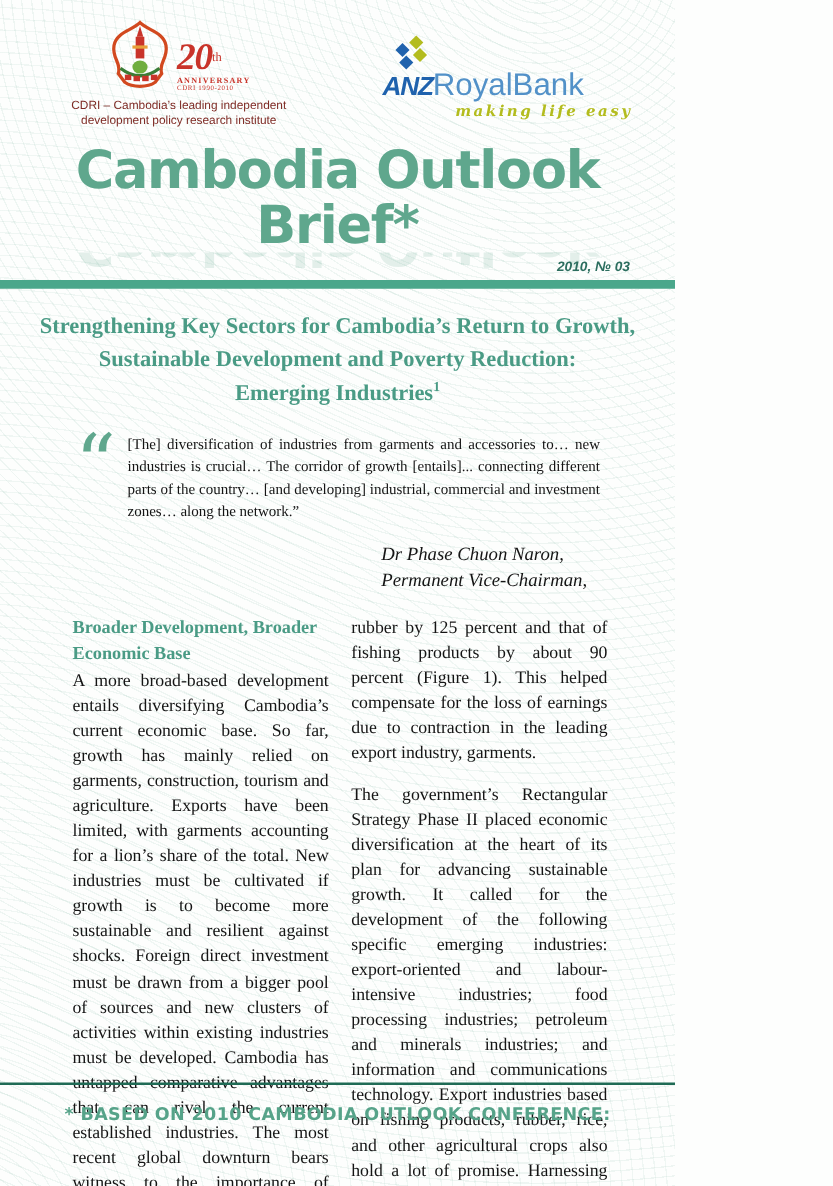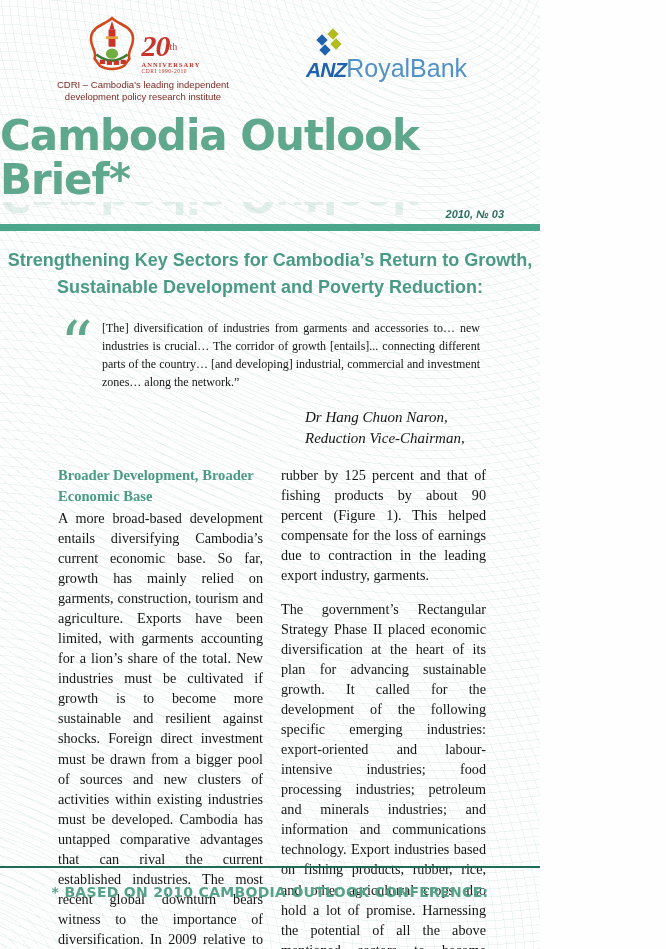--- a/index.html
+++ b/index.html
@@ -26,27 +26,27 @@
   .anniv .yrs{font-size:5.5px;letter-spacing:.5px;display:block;}
   .cdri-tagline{margin-top:5px;color:var(--maroon,#7E2A24);font-size:9.5px;line-height:1.25;font-family:"Liberation Sans",sans-serif;}
   .anz-block{margin-top:14px;width:200px;text-align:left;}
   .diamonds{position:relative;height:26px;width:30px;margin-left:10px;}
   .dia{position:absolute;width:8px;height:8px;transform:rotate(45deg);}
   .anz-name{font-family:"Liberation Sans",sans-serif;line-height:1;white-space:nowrap;}
   .anz-name .anz{color:var(--anz_blue,#1F62AD);font-weight:bold;font-style:italic;font-size:21px;letter-spacing:-1px;margin-top:12px;}
   .anz-name .royal{color:var(--anz_lightblue,#5291C8);font-size:25px;letter-spacing:0;}
   .anz-tagline{color:var(--anz_lime,#B3BC1E);font-style:italic;font-weight:bold;font-size:12px;letter-spacing:2px;text-align:right;font-family:"DejaVu Serif",serif;margin-top:1px;}
   
-  .masthead{position:relative;text-align:left;padding-top:2px;}
+  .masthead{position:relative;text-align:center;padding-top:2px;}
   .brief-title{font-family:"DejaVu Sans","Liberation Sans",sans-serif;font-weight:bold;font-size:42px;letter-spacing:-1px;color:var(--accent_green,#5FA78D);line-height:1.05;}
   .brief-title-reflect{font-family:"DejaVu Sans","Liberation Sans",sans-serif;font-weight:bold;font-size:42px;letter-spacing:-1px;color:var(--accent_green,#5FA78D);line-height:1.05;transform:scaleY(-1);opacity:.16;height:16px;overflow:hidden;}
   .issue{position:absolute;right:36px;bottom:-2px;font-style:italic;font-weight:bold;font-size:11px;color:var(--issue_green,#2C6E5F);font-family:"Liberation Sans",sans-serif;}
   .green-bar{height:7px;background:var(--bar_green,#4AA78B);margin-top:6px;}
   
-  .headline{margin-top:16px;text-align:center;font-family:Liberation Sans, sans-serif;font-weight:bold;font-size:18px;line-height:1.5;color:var(--heading_teal,#4A9B85);}
+  .headline{margin-top:16px;text-align:center;font-family:Liberation Serif, serif;font-weight:bold;font-size:18px;line-height:1.5;color:var(--heading_teal,#4A9B85);}
   .headline sup{font-size:11px;}
   
   .quote-section{margin:18px 60px 0 62px;position:relative;}
   .quote-mark{position:absolute;left:-2px;top:-6px;font-size:64px;line-height:1;color:var(--accent_green,#6FAE98);font-family:"DejaVu Serif",serif;}
   .quote-text{margin-left:40px;font-size:12px;line-height:1.5;color:#141414;text-align:justify;}
   .quote-attrib{margin-top:16px;margin-left:243px;font-style:italic;font-size:15px;line-height:1.4;color:#141414;}
   
   .columns{display:grid;grid-template-columns:1fr 1fr;column-gap:18px;padding:16px 54px 0 58px;}
   .col{font-size:14.2px;line-height:1.41;color:#141414;text-align:justify;}
   .col-heading{color:var(--heading_teal,#4A9B85);font-weight:bold;font-size:14.6px;margin:0 0 2px 0;text-align:left;}
@@ -92,40 +92,42 @@
     <div class="anz-block">
       <div class="diamonds">
         <span class="dia" style="left:13px;top:0;background:#B3BC1E;"></span>
         <span class="dia" style="left:2px;top:6px;background:#1F62AD;"></span>
         <span class="dia" style="left:16px;top:10px;background:#B3BC1E;"></span>
         <span class="dia" style="left:5px;top:16px;background:#1F62AD;"></span>
       </div>
       <div class="anz-name">
         <span class="anz">ANZ</span><span class="royal">RoyalBank</span>
       </div>
+      <div class="anz-tagline">making life easy</div>
     </div>
   </div>
 
   <div class="masthead">
     <div class="brief-title">Cambodia Outlook Brief*</div>
     <div class="brief-title-reflect">Cambodia Outlook Brief*</div>
     <div class="issue">2010, № 03</div>
   </div>
   <div class="green-bar"></div>
 
   <div class="headline">
     <div>Strengthening Key Sectors for Cambodia’s Return to Growth,</div>
     <div>Sustainable Development and Poverty Reduction:</div>
+    <div><span>Emerging Industries</span><sup>1</sup></div>
   </div>
 
   <div class="quote-section">
     <span class="quote-mark">“</span>
     <div class="quote-text">[The] diversification of industries from garments and accessories to… new industries is crucial… The corridor of growth [entails]... connecting different parts of the country… [and developing] industrial, commercial and investment zones… along the network.”</div>
     <div class="quote-attrib">
-      <div>Dr Hang Chuon Naron, Reduction Vice-Chairman,</div>
+      <div>Dr Phase Chuon Naron, Permanent Vice-Chairman,</div>
     </div>
   </div>
 
   <div class="columns">
     <div class="col">
       <div class="col-heading">Broader Development, Broader Economic Base</div>
       <p>A more broad-based development entails diversifying Cambodia’s current economic base. So far, growth has mainly relied on garments, construction, tourism and agriculture. Exports have been limited, with garments accounting for a lion’s share of the total. New industries must be cultivated if growth is to become more sustainable and resilient against shocks. Foreign direct investment must be drawn from a bigger pool of sources and new clusters of activities within existing industries must be developed. Cambodia has untapped comparative advantages that can rival the current established industries. The most recent global downturn bears witness to the importance of diversification. In 2009 relative to 2008, while the country’s clothing exports plummeted, its less traditional exports increased. Agricultural exports in particular performed well, with the volume of rice exports increasing by more than 150 percent, that of</p>
 
     </div>
     <div class="col">

